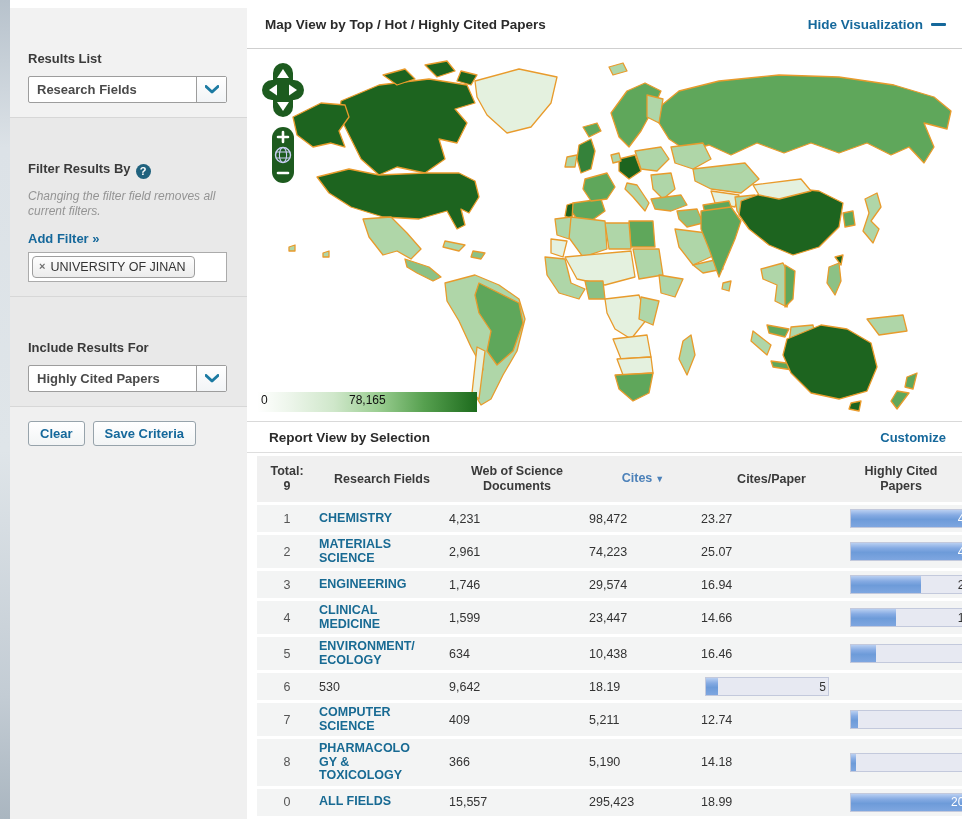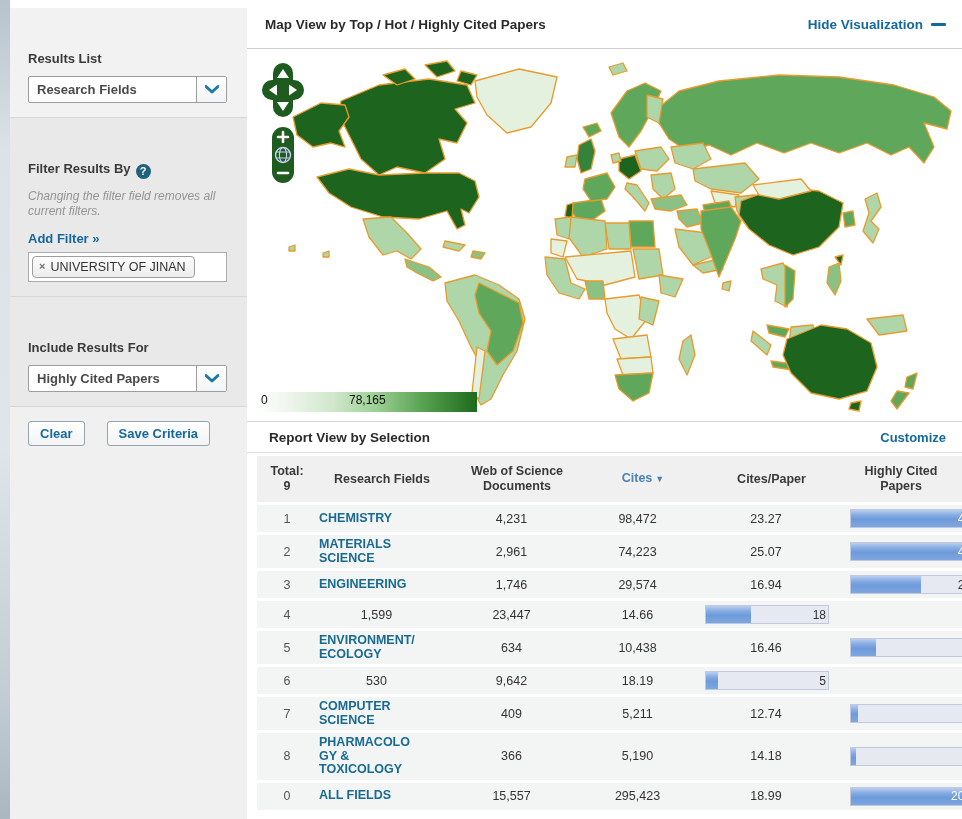--- a/index.html
+++ b/index.html
@@ -40,21 +40,21 @@
   .sb-note { font-size:12px; font-style:italic; color:#949494; line-height:15px; margin:2px 0 10px 0; }
   .add-filter { font-size:13px; font-weight:bold; color:#15689b; text-decoration:none; display:inline-block; margin-bottom:6px; cursor:pointer; }
   .filter-box { background:#fff; border:1px solid #ababab; padding:3px; width:199px; }
   .filter-tag {
     display:inline-flex; align-items:center; gap:5px; max-width:100%;
     border:1px solid #9e9e9e; border-radius:4px; padding:3px 8px 3px 6px;
     background:linear-gradient(#fefefe,#ececec); cursor:pointer;
   }
   .filter-tag .tag-x { color:#6f6f6f; font-size:11px; font-weight:bold; line-height:1; }
   .filter-tag .tag-label { font-size:12.5px; color:#333; white-space:nowrap; }
-  .sb-buttons { display:flex; gap:22px; }
+  .sb-buttons { display:flex; gap:8px; }
   .btn {
     height:25px; padding:0 11px; font-size:13px; font-weight:bold; color:#15689b;
     background:linear-gradient(#ffffff,#f2f4f5); border:1px solid #97a3ab; border-radius:3px; cursor:pointer;
     font-family:"Liberation Sans",sans-serif;
   }
 
   
   main { flex:1; background:#fff; display:flex; flex-direction:column; min-width:0; }
   .panel-header {
     display:flex; align-items:center; justify-content:space-between;
@@ -97,21 +97,21 @@
   .th.sorted { color:#4c81b9; cursor:pointer; }
   .th .sort-arrow { font-size:9px; color:#4c81b9; margin-left:3px; }
   .th.hcp-h { padding-right:6px; }
   .rows .tr { background:#f3f4f4; margin-bottom:3px; min-height:27px; }
   .td { font-size:12.5px; color:#333; padding:3px 2px; }
   .td.rank { text-align:center; color:#555; }
   .td.field {
     font-weight:bold; color:#186a93; text-decoration:none; text-transform:uppercase;
     line-height:13.5px; max-width:104px; overflow-wrap:break-word; cursor:pointer; display:block;
   }
-  .td.num { text-align:center; padding-right:13px; }
+  .td.num { text-align:left; padding-right:13px; }
   .td.hcp { padding:3px 4px 3px 6px; }
   .bar-track {
     position:relative; display:block; height:19px; width:124px;
     background:#e7e9f2; border:1px solid #c3c9dc;
   }
   .bar-fill {
     position:absolute; left:0; top:0; bottom:0;
     background:linear-gradient(to bottom,#b9cff1,#86abe3 30%,#6d9bd9 55%,#7ea6e0);
   }
   .bar-value { position:absolute; right:2px; top:50%; transform:translateY(-50%); font-size:12px; color:#333; }
@@ -402,20 +402,21 @@
         <span class="td hcp">
           <span class="bar-track">
             <span class="bar-fill" style="width: 57.1429%;"></span>
             <span class="bar-value">28</span>
           </span>
         </span>
       </div>
 
       <div class="tr">
         <span class="td rank">4</span>
+        <a class="td field">CLINICAL MEDICINE</a>
         <span class="td num">1,599</span>
         <span class="td num">23,447</span>
         <span class="td num">14.66</span>
         <span class="td hcp">
           <span class="bar-track">
             <span class="bar-fill" style="width: 36.7347%;"></span>
             <span class="bar-value">18</span>
           </span>
         </span>
       </div>

